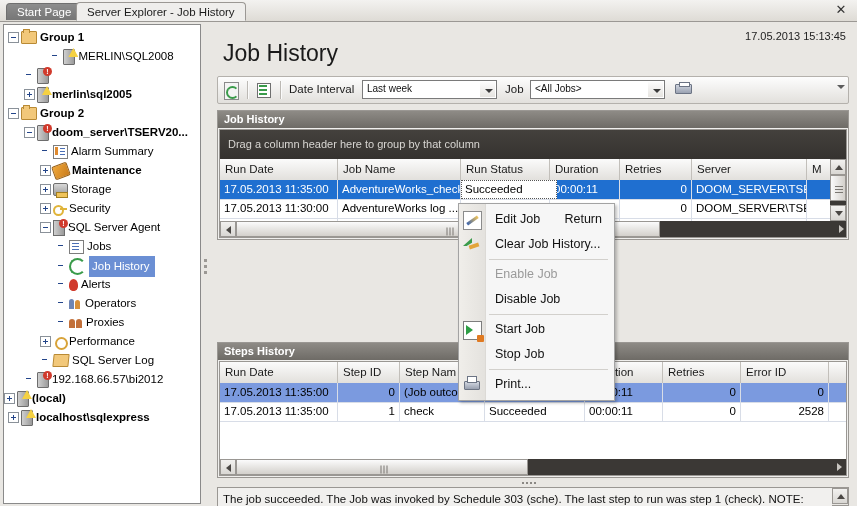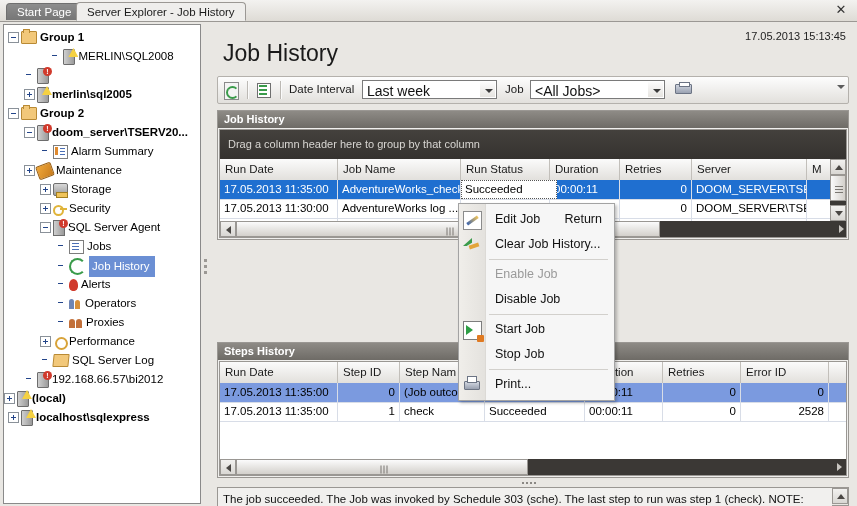--- a/index.html
+++ b/index.html
@@ -110,21 +110,21 @@
 
   .toolbar{position:absolute;left:6px;top:52px;width:630px;height:26px;
     background:linear-gradient(#fdfdfd,#e2e0dc);border:1px solid #b4b1ac;
     border-radius:2px;}
   .tbtn{position:absolute;top:3px;width:20px;height:20px;border:1px solid transparent;}
   .tsep{position:absolute;top:4px;width:1px;height:18px;
     background:#bcb9b4;border-right:1px solid #fbfbfb;}
   .tlabel{position:absolute;top:6px;font-size:11.5px;color:#1a1a1a;}
   .tcombo{position:absolute;top:3px;height:19px;background:#fff;
     border:1px solid #7a7a7a;box-sizing:border-box;}
-  .tcombo .val{position:absolute;left:4px;top:2px;font-size:14px;color:#111;
+  .tcombo .val{position:absolute;left:4px;top:2px;font-size:10px;color:#111;
     white-space:nowrap;}
   .tcombo .arw{position:absolute;right:1px;top:1px;width:15px;height:15px;
     background:linear-gradient(#fcfcfc,#e6e4e0);}
   .tcombo .arw:after{content:"";position:absolute;left:5px;top:7px;
     border-left:4px solid transparent;border-right:4px solid transparent;
     border-top:4px solid #3b3b3b;}
   .toolbar .overflow{position:absolute;right:3px;top:8px;
     border-left:4px solid transparent;border-right:4px solid transparent;
     border-top:4px solid #5c5c5c;}
 
@@ -243,21 +243,21 @@
 
   <div class="treepanel">
     <div id="tree-host" style="position:absolute;left:0;top:3px;right:0;">
         <div class="tnode bold" style="padding-left: 4px;"><span class="exp"></span><span class="ico folder"></span><span class="lbl">Group 1</span></div>
         <div class="tnode" style="padding-left: 20px; text-align: center;"><span class="exp none"></span><span class="ico server"><span class="badge warn"></span></span><span class="lbl">MERLIN\SQL2008</span></div>
         <div class="tnode" style="padding-left: 20px;"><span class="exp none"></span><span class="ico server"><span class="badge err">!</span></span></div>
         <div class="tnode bold" style="padding-left: 20px;"><span class="exp plus"></span><span class="ico server"><span class="badge warn"></span></span><span class="lbl">merlin\sql2005</span></div>
         <div class="tnode bold" style="padding-left: 4px;"><span class="exp"></span><span class="ico folder"></span><span class="lbl">Group 2</span></div>
         <div class="tnode bold" style="padding-left: 20px;"><span class="exp"></span><span class="ico server"><span class="badge err">!</span></span><span class="lbl">doom_server\TSERV20...</span></div>
         <div class="tnode" style="padding-left: 36px;"><span class="exp none"></span><span class="ico sq"></span><span class="lbl">Alarm Summary</span></div>
-        <div class="tnode" style="padding-left: 20px;"><span class="exp plus"></span><span class="ico wrench"></span><span class="lbl">Maintenance</span></div>
+        <div class="tnode" style="padding-left: 36px; font-weight: bold;"><span class="exp plus"></span><span class="ico wrench"></span><span class="lbl">Maintenance</span></div>
         <div class="tnode" style="padding-left: 36px;"><span class="exp plus"></span><span class="ico storage"></span><span class="lbl">Storage</span></div>
         <div class="tnode" style="padding-left: 36px;"><span class="exp plus"></span><span class="ico key"></span><span class="lbl">Security</span></div>
         <div class="tnode" style="padding-left: 36px;"><span class="exp"></span><span class="ico agent"><span class="badge err">!</span></span><span class="lbl">SQL Server Agent</span></div>
         <div class="tnode" style="padding-left: 52px;"><span class="exp none"></span><span class="ico jobs"></span><span class="lbl">Jobs</span></div>
         <div class="tnode sel" style="padding-left: 52px;"><span class="exp none"></span><span class="ico jhist"></span><span class="lbl">Job History</span></div>
         <div class="tnode" style="padding-left: 52px;"><span class="exp none"></span><span class="ico alert"></span><span class="lbl">Alerts</span></div>
         <div class="tnode" style="padding-left: 52px;"><span class="exp none"></span><span class="ico oper"></span><span class="lbl">Operators</span></div>
         <div class="tnode" style="padding-left: 52px;"><span class="exp none"></span><span class="ico proxy"></span><span class="lbl">Proxies</span></div>
         <div class="tnode" style="padding-left: 36px;"><span class="exp plus"></span><span class="ico perf"></span><span class="lbl">Performance</span></div>
         <div class="tnode" style="padding-left: 36px;"><span class="exp none"></span><span class="ico log"></span><span class="lbl">SQL Server Log</span></div>

